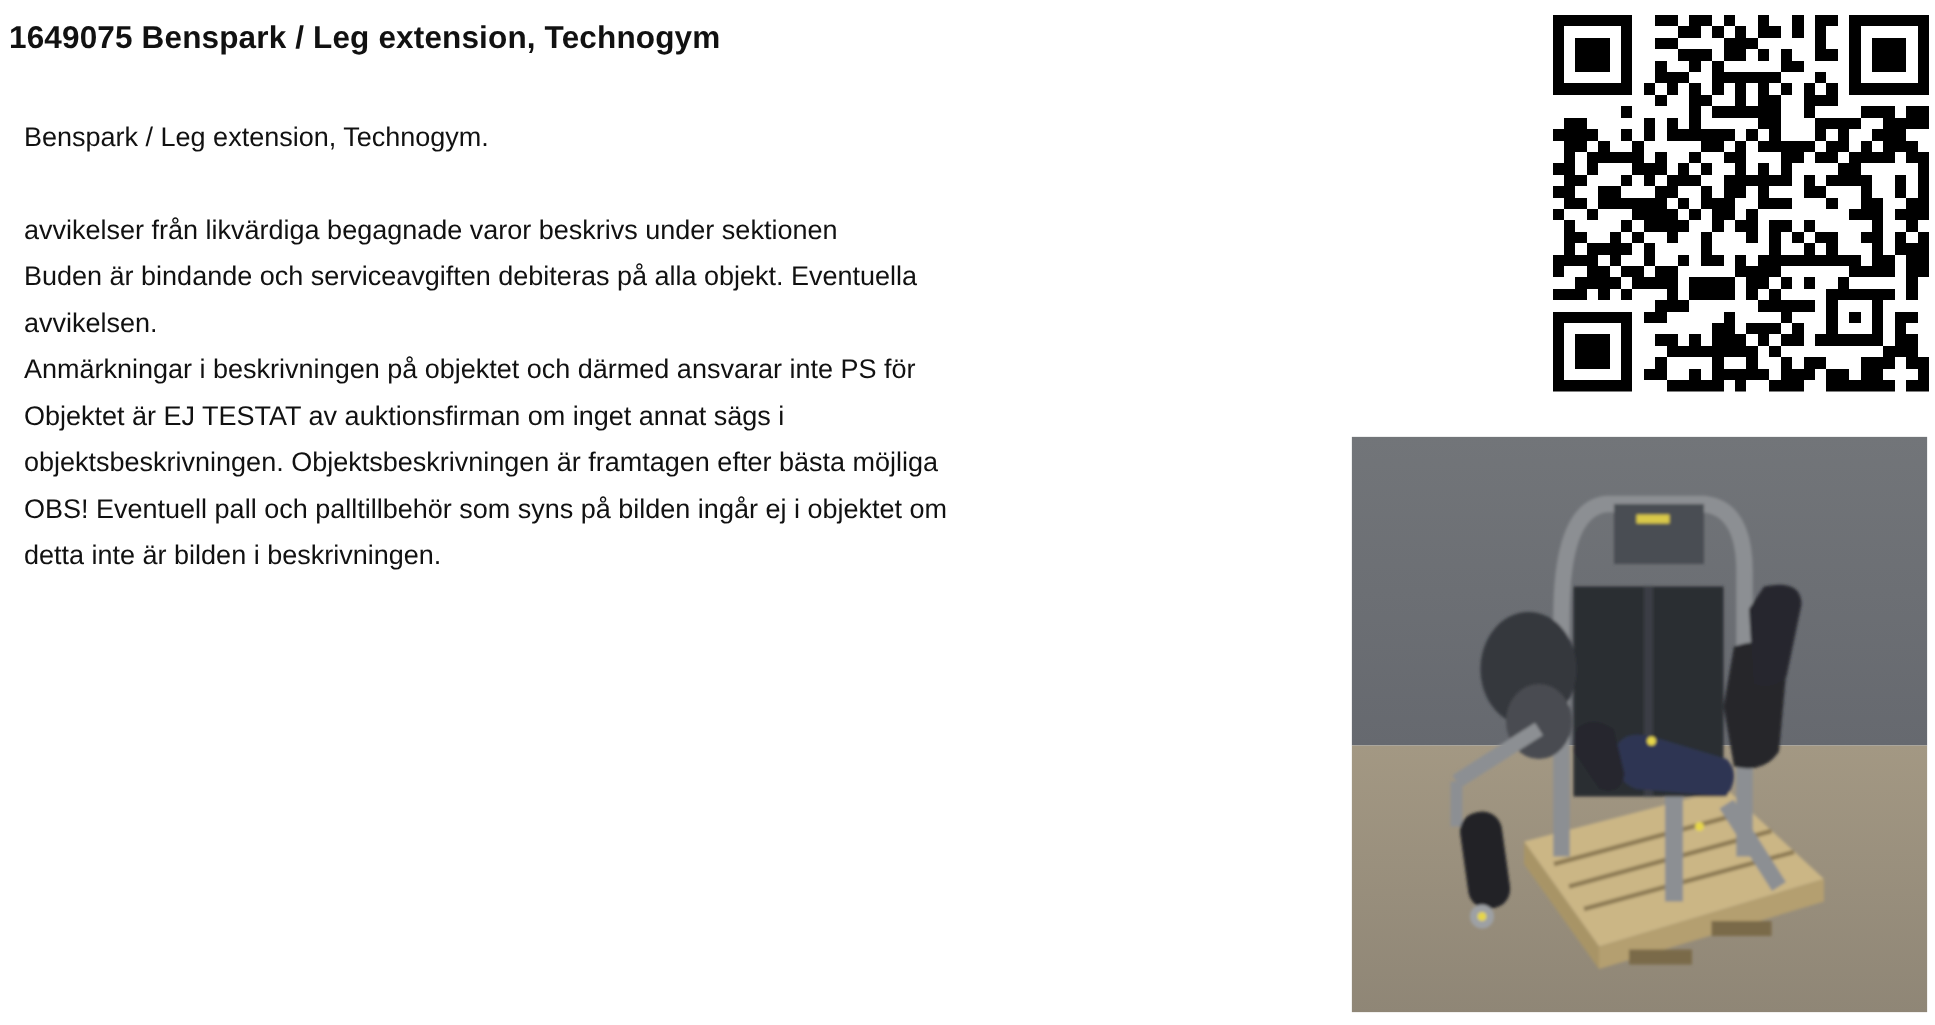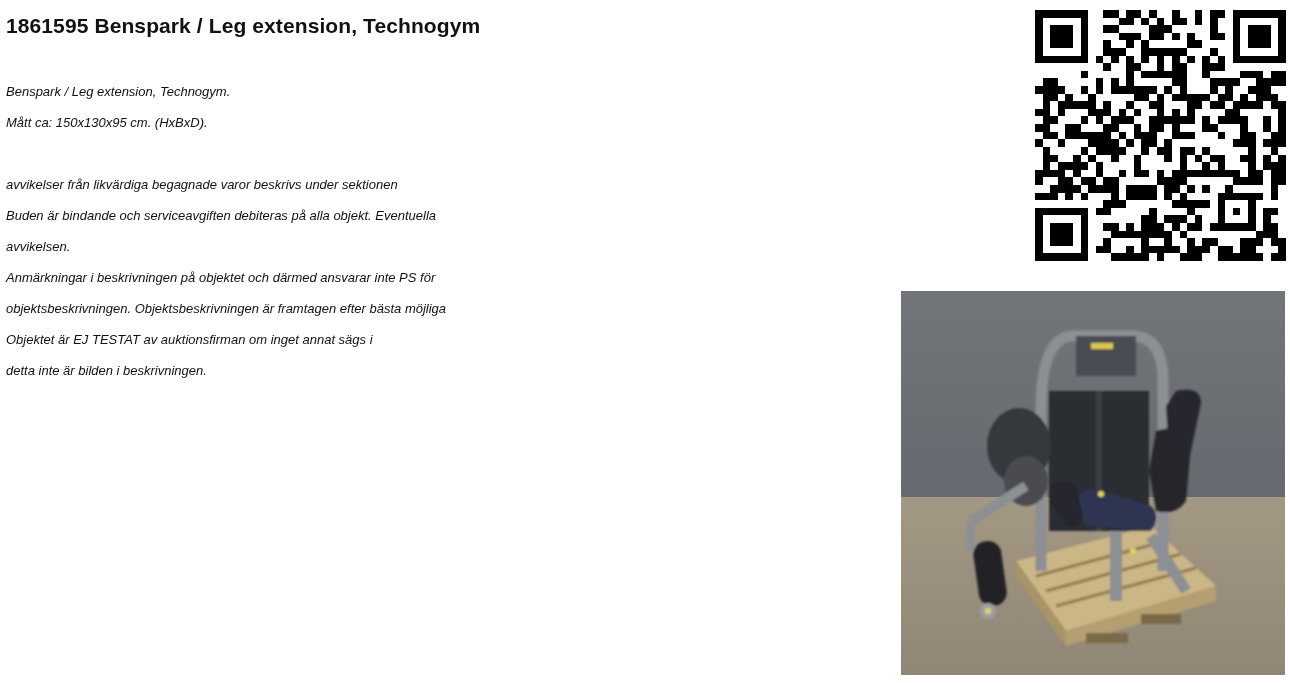--- a/index.html
+++ b/index.html
@@ -1,39 +1,39 @@
 <!DOCTYPE html>
 <html><head>
 <meta charset="utf-8">
 <style>
   html, body { margin:0; padding:0; background:#ffffff; }
   body { width:1290px; height:683px; position:relative; overflow:hidden;
          font-family:"Liberation Sans", sans-serif; color:#111; }
   .title { position:absolute; left:6px; top:14px; font-size:21px; font-weight:bold; letter-spacing:0.1px; }
-  .body-text { position:absolute; left:6px; top:76px; width:880px; font-size:13px; line-height:31px;font-style:italic; }
+  .body-text { position:absolute; left:16px; top:76px; width:880px; font-size:18px; line-height:31px; }
   .para { margin:0; }
   .gap { height:31px; }
   .qr { position:absolute; left:1035px; top:10px; width:251px; height:251px; }
   .photo { position:absolute; left:901px; top:291px; width:384px; height:384px; overflow:hidden; }
 </style>
 </head>
 <body>
 
-<div class="title">1861595 Benspark / Leg extension, Technogym</div>
+<div class="title">1649075 Benspark / Leg extension, Technogym</div>
 
 <div class="body-text">
   <p class="para">Benspark / Leg extension, Technogym.</p>
-  <p class="para">Mått ca: 150x130x95 cm. (HxBxD).</p>
   <div class="gap"></div>
   <p class="para">avvikelser från likvärdiga begagnade varor beskrivs under sektionen</p>
   <p class="para">Buden är bindande och serviceavgiften debiteras på alla objekt. Eventuella</p>
   <p class="para">avvikelsen.</p>
   <p class="para">Anmärkningar i beskrivningen på objektet och därmed ansvarar inte PS för</p>
+  <p class="para">Objektet är EJ TESTAT av auktionsfirman om inget annat sägs i</p>
   <p class="para">objektsbeskrivningen. Objektsbeskrivningen är framtagen efter bästa möjliga</p>
-  <p class="para">Objektet är EJ TESTAT av auktionsfirman om inget annat sägs i</p>
+  <p class="para">OBS! Eventuell pall och palltillbehör som syns på bilden ingår ej i objektet om</p>
   <p class="para">detta inte är bilden i beskrivningen.</p>
 </div>
 
 <div class="qr">
   <svg id="qr-svg" width="251" height="251" viewBox="0 0 33 33" shape-rendering="crispEdges">
       <rect x="0" y="0" width="33" height="33" fill="#fff"></rect>
       <rect x="0" y="0" width="7" height="7" fill="#000"></rect>
       <rect x="1" y="1" width="5" height="5" fill="#fff"></rect>
       <rect x="2" y="2" width="3" height="3" fill="#000"></rect>
       <rect x="26" y="0" width="7" height="7" fill="#000"></rect>

